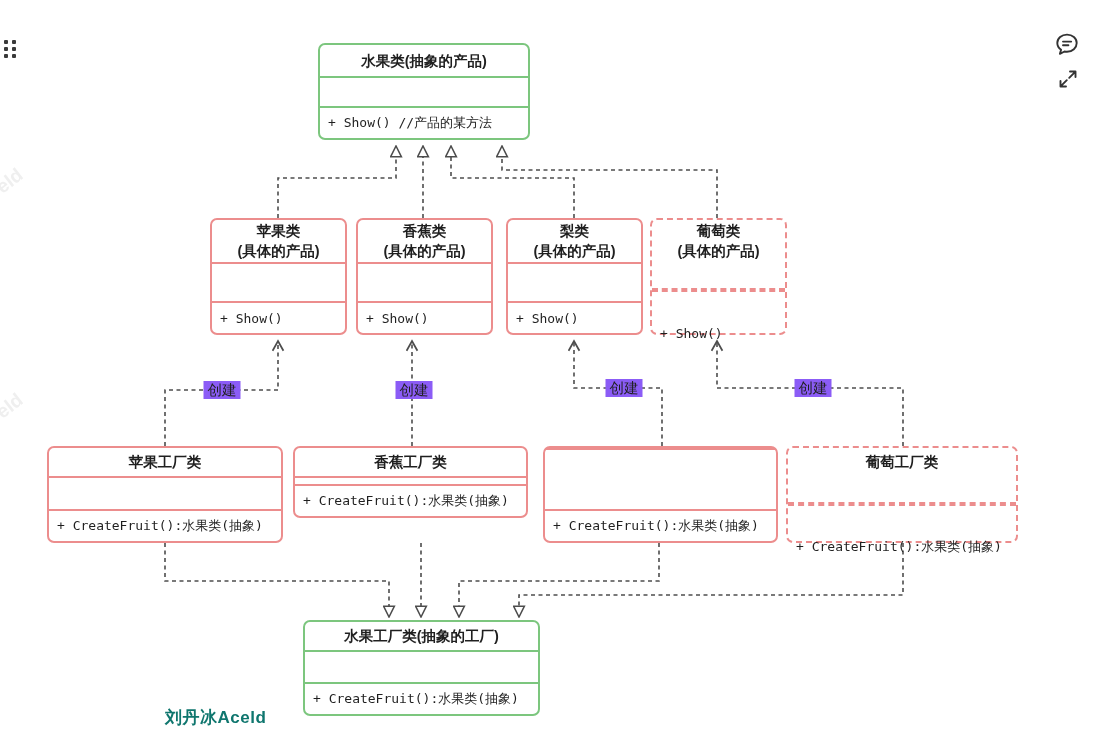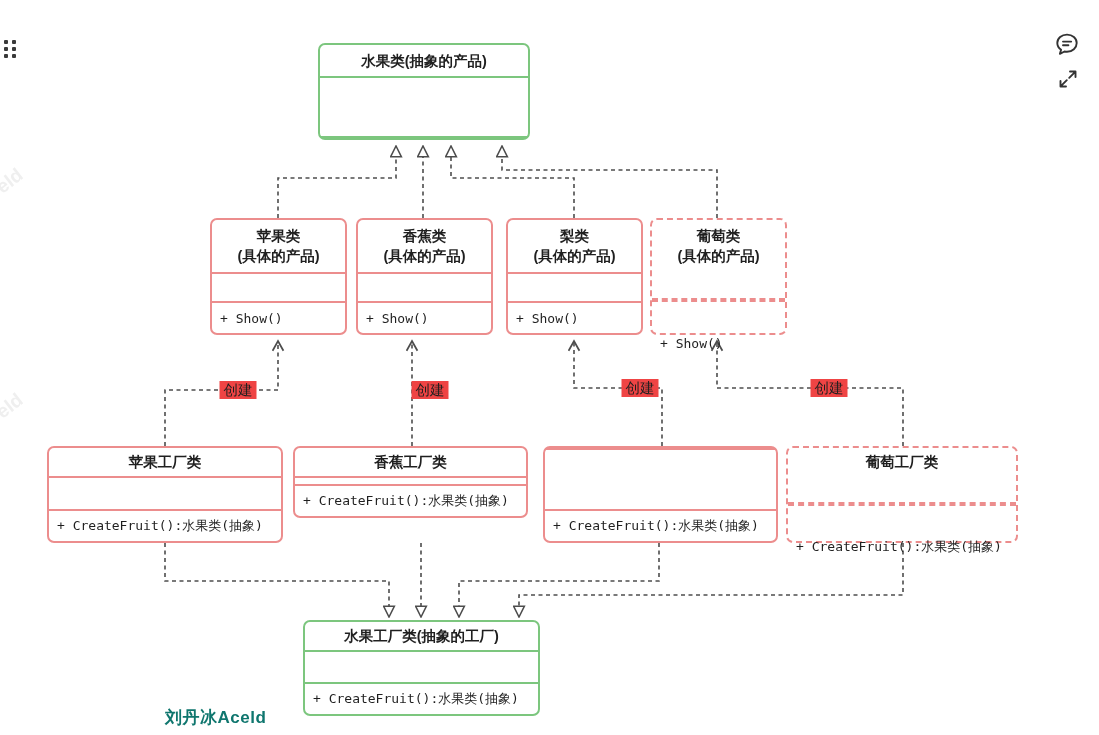--- a/index.html
+++ b/index.html
@@ -20,38 +20,38 @@
     font-weight:bold;font-size:14.5px;line-height:20px;
     white-space:pre-line;text-align:center;flex:0 0 auto;
   }
   .uml-box .c-attrs{flex:1 1 auto;}
   .uml-box .c-method{
     flex:0 0 auto;display:flex;align-items:center;
     font-family:"DejaVu Sans Mono","Liberation Mono",monospace;
     font-size:13px;padding:0 8px;white-space:nowrap;
   }
   .tt35 .c-title{height:31px;}
-  .tt52 .c-title{height:52px;border-radius:17px;}
+  .tt52 .c-title{height:42px;border-radius:17px;}
   .tt32 .c-title{height:28px;}
   .mh32 .c-method{height:30px;}
 
   .green{border:2px solid #7cc67e;}
   .green .c-attrs{border-top:2px solid #7cc67e;border-bottom:2px solid #7cc67e;}
   .red{border:2px solid #ec8d8d;}
   .red .c-attrs{border-top:2px solid #ec8d8d;border-bottom:2px solid #ec8d8d;}
   .red-dashed{border:2px dashed #ec8d8d;gap:26px;}
   .red-dashed .c-attrs{border-top:2px dashed #ec8d8d;border-bottom:2px dashed #ec8d8d;}
 
   
   svg.wires{position:absolute;left:0;top:0;pointer-events:none;}
   .conn{fill:none;stroke:#4d4d4d;stroke-width:1.6;stroke-dasharray:4 3.5;}
 
   .edge-label{
     position:absolute;transform:translate(-50%,-50%);
-    background:#ef4444;padding:0 4px;font-size:14.5px;color:#1f1f1f;line-height:18px;margin-left:16px;
+    background:#8b5cf6;padding:0 4px;font-size:14.5px;color:#1f1f1f;line-height:18px;
   }
 
   
   .grip{
     position:absolute;left:4px;top:40px;
     display:grid;grid-template-columns:repeat(2,4px);grid-auto-rows:4px;
     column-gap:4px;row-gap:3px;cursor:grab;
   }
   .grip i{background:#3a3a3a;border-radius:1px;display:block;}
   .chrome-btn{position:absolute;cursor:pointer;}
@@ -121,20 +121,21 @@
   </svg>
 
   <div class="edge-label" style="left:222px;top:390px;">创建</div>
   <div class="edge-label" style="left:414px;top:390px;">创建</div>
   <div class="edge-label" style="left:624px;top:388px;">创建</div>
   <div class="edge-label" style="left:813px;top:388px;">创建</div>
 
   <div class="uml-box green tt35 mh32" style="left:318px;top:43px;width:212px;height:97px;">
     <div class="c-title">水果类(抽象的产品)</div>
     <div class="c-attrs"></div>
+    <div class="c-method">+ Show() //产品的某方法</div>
   </div>
 
   <div class="uml-box red tt52 mh32" style="left:210px;top:218px;width:137px;height:117px;">
     <div class="c-title">苹果类
 (具体的产品)</div>
     <div class="c-attrs"></div>
     <div class="c-method">+ Show()</div>
   </div>
 
   <div class="uml-box red tt52 mh32" style="left:356px;top:218px;width:137px;height:117px;">

